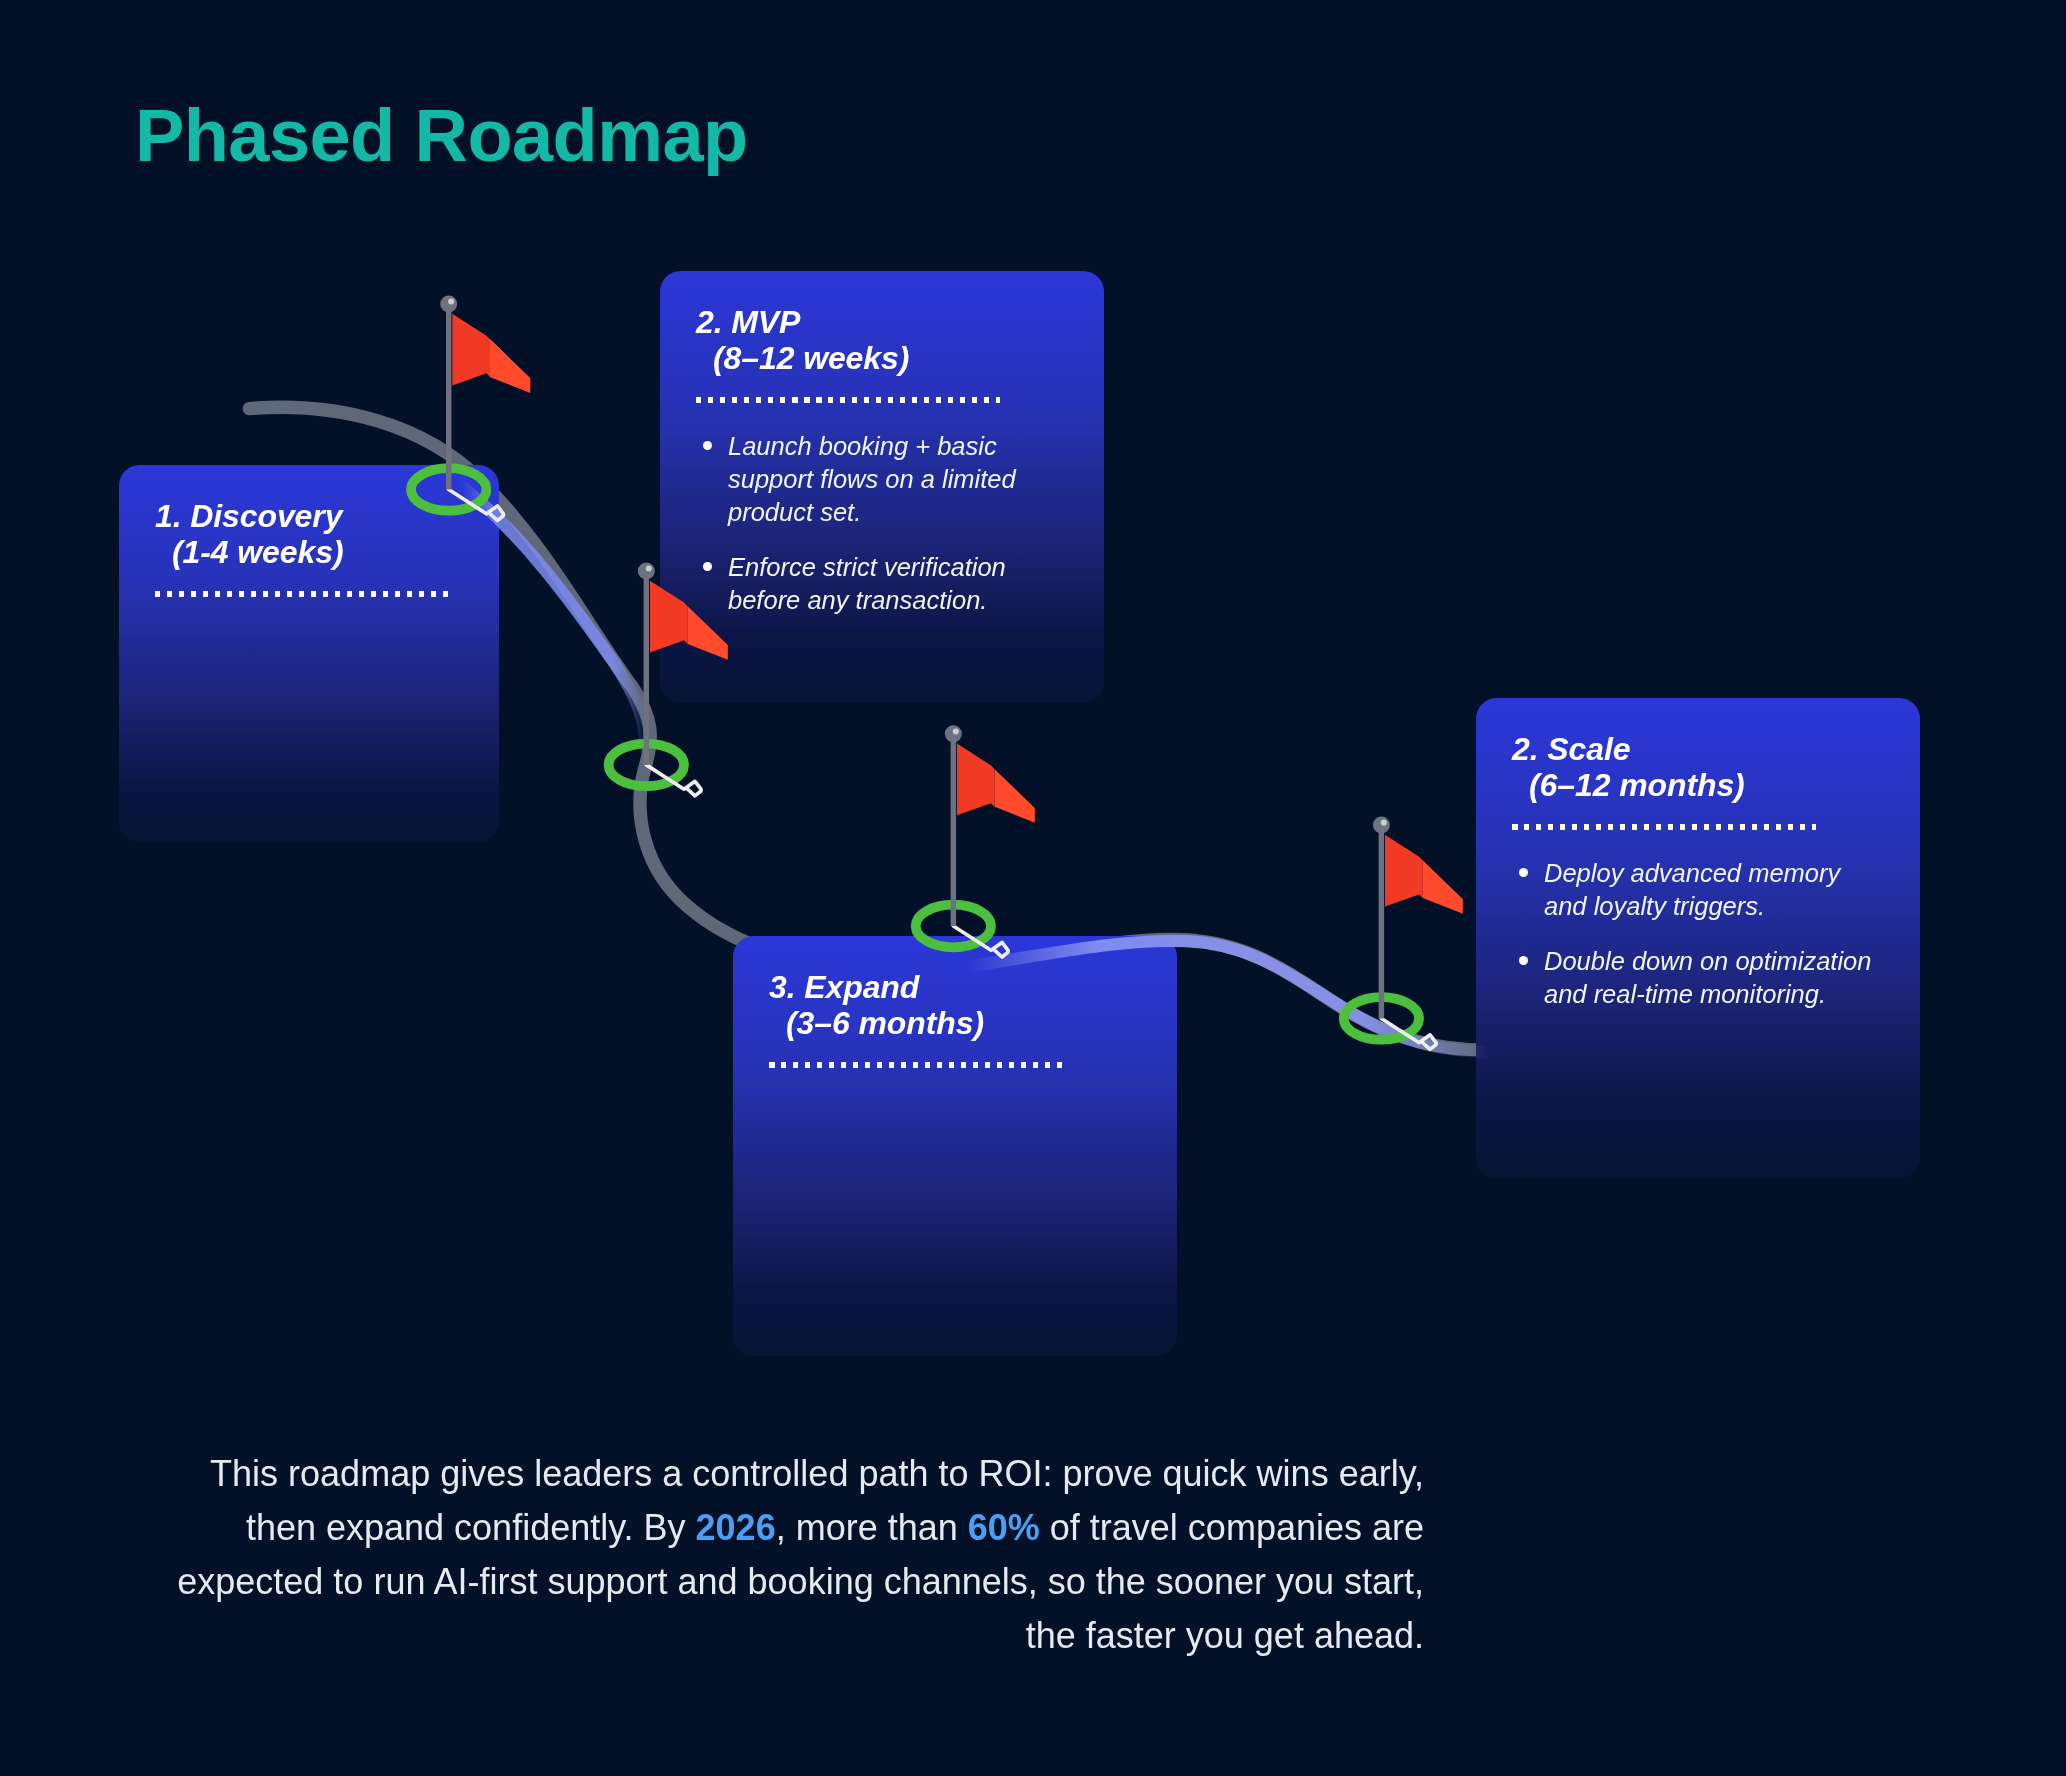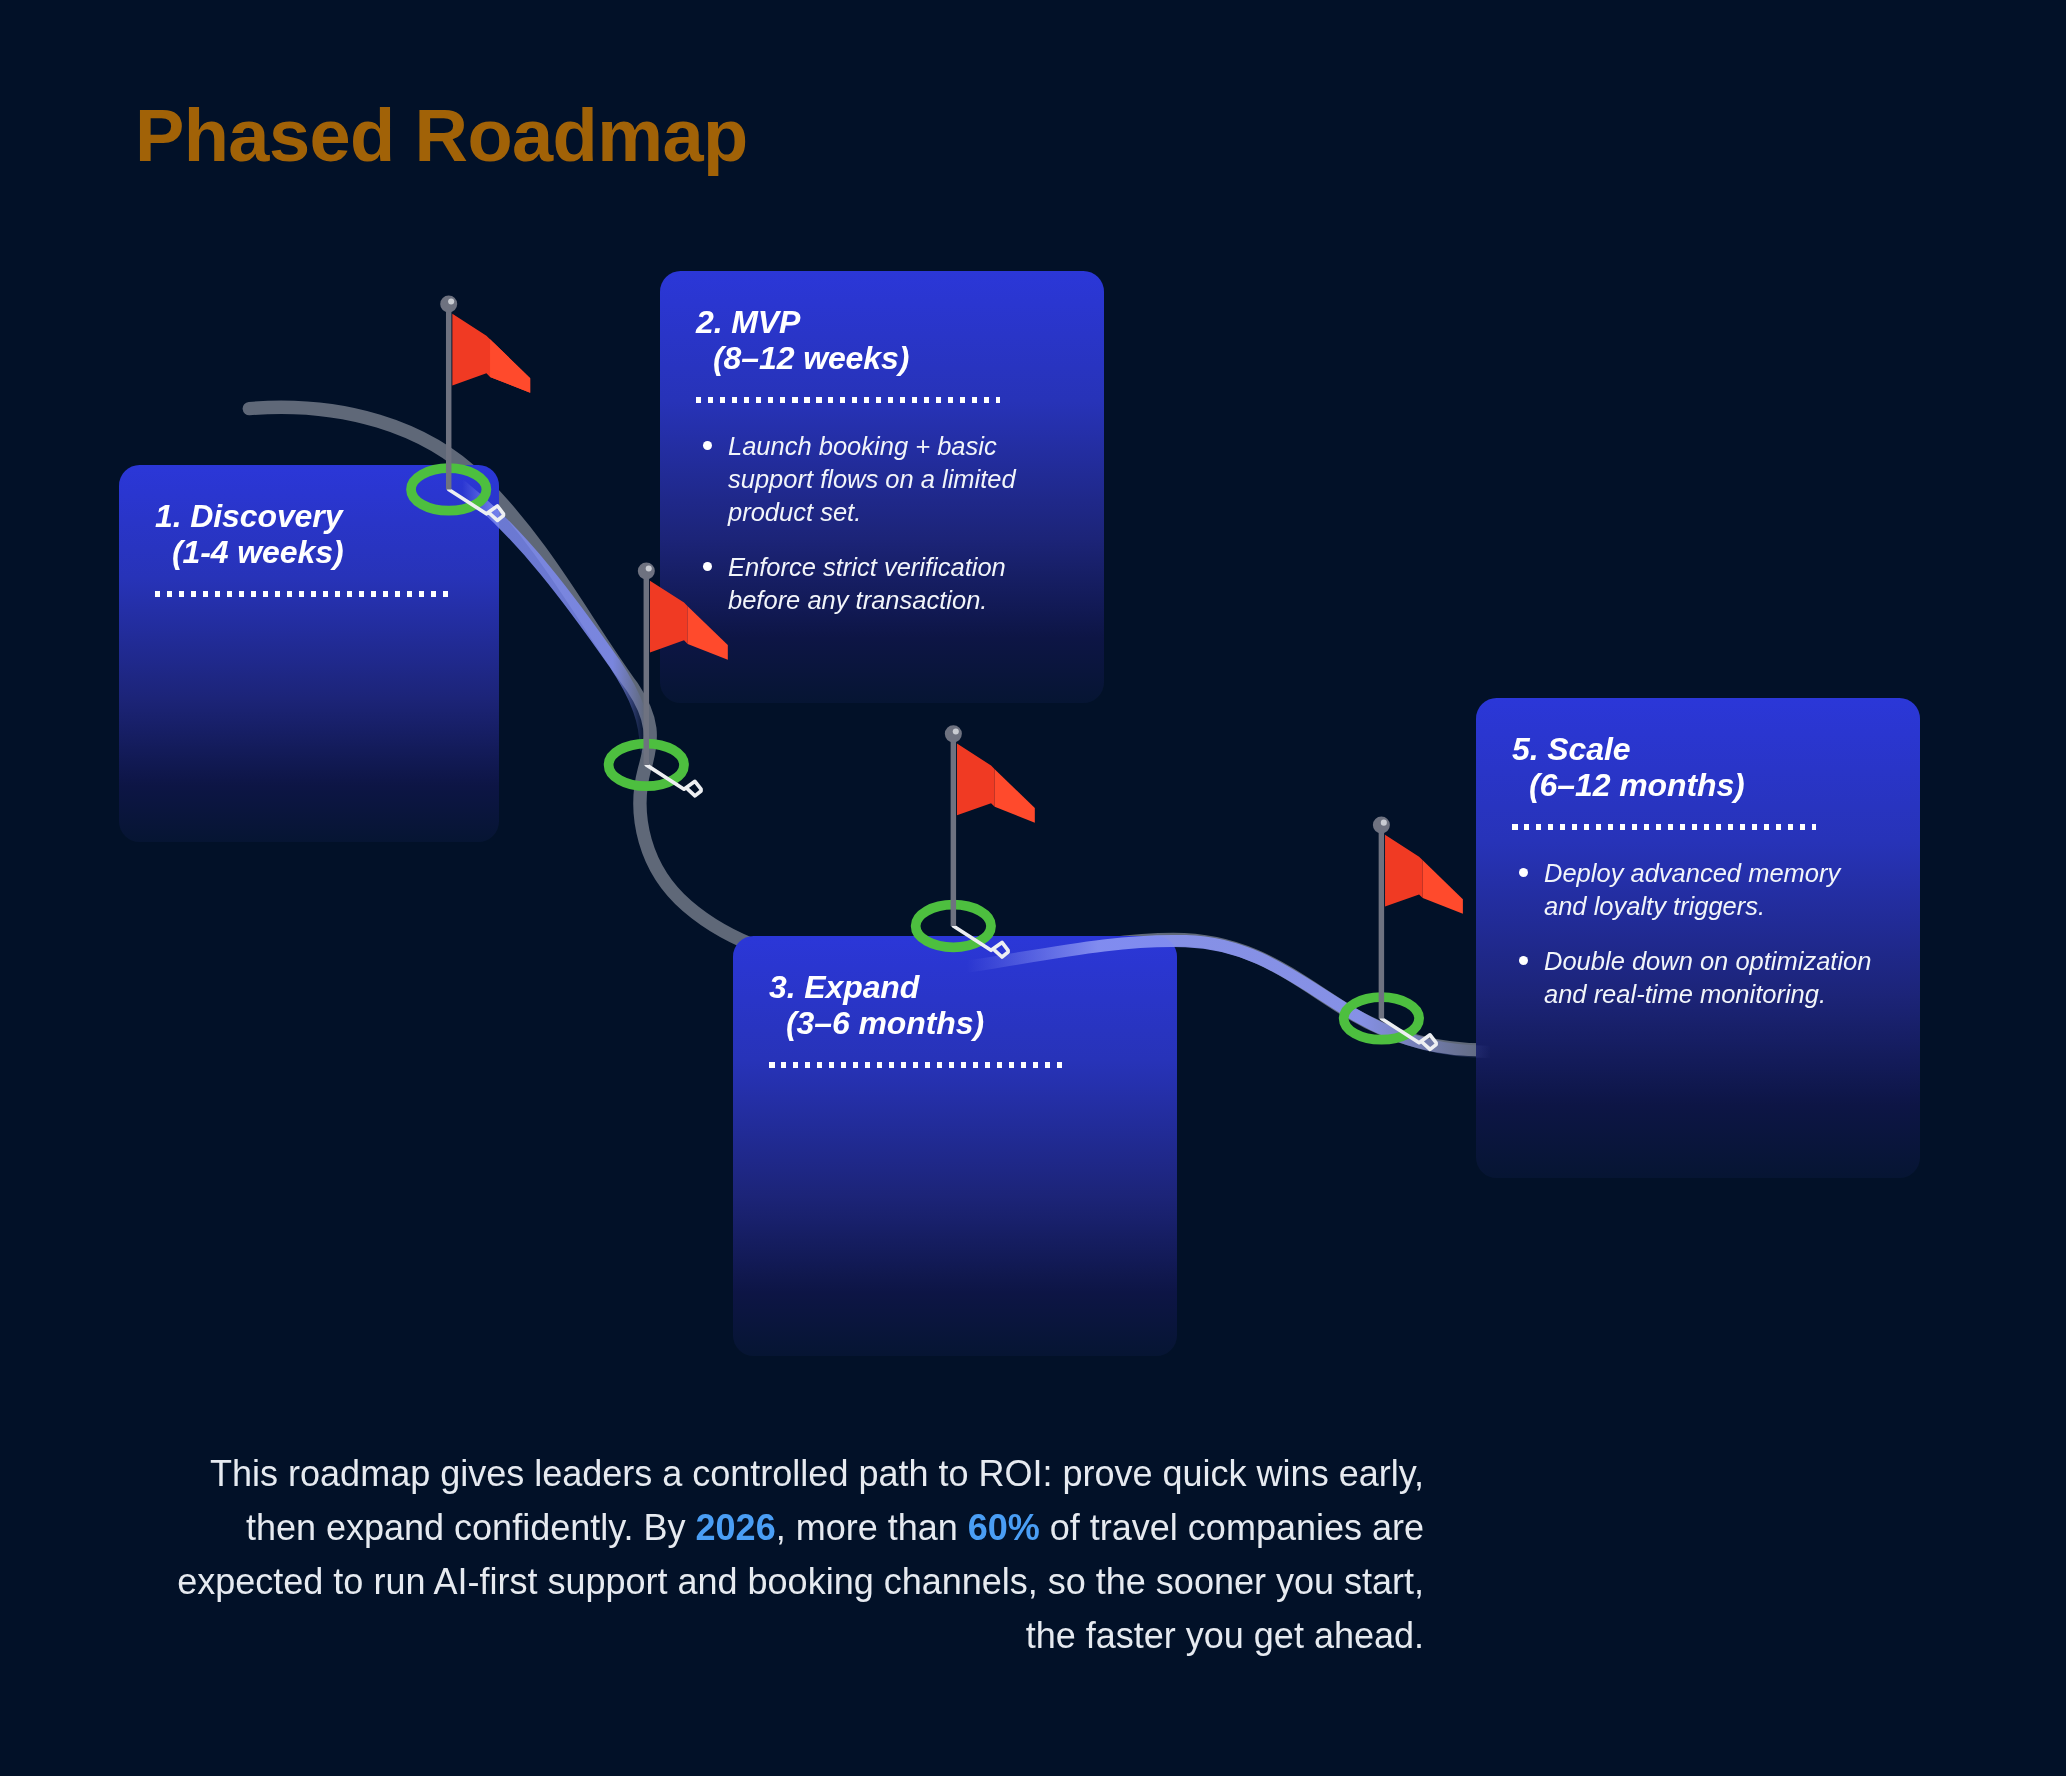--- a/index.html
+++ b/index.html
@@ -7,21 +7,21 @@
     width:2066px; height:1776px;
     background:#021128;
     font-family:"Liberation Sans", sans-serif;
     overflow:hidden;
   }
   #stage { position:relative; width:2066px; height:1776px; }
 
   
   .page-title {
     position:absolute; left:135px; top:97px;
-    font-size:74px; font-weight:bold; color:#a16207;
+    font-size:74px; font-weight:bold; color:#14b8a6;
     letter-spacing:-0.6px; line-height:1.05;
   }
 
   
   .layer { position:absolute; left:0; top:0; width:2066px; height:1776px; }
   .layer-under { z-index:1; }
   .layer-over  { z-index:3; }
   .layer-flags { z-index:4; }
 
   
@@ -110,21 +110,21 @@
   <div class="card" id="card-expand">
     <div class="card-inner">
       <div class="card-h1">3. Expand</div>
       <div class="card-h2">(3–6 months)</div>
       <div class="divider"></div>
     </div>
   </div>
 
   <div class="card" id="card-scale">
     <div class="card-inner">
-      <div class="card-h1">5. Scale</div>
+      <div class="card-h1">2. Scale</div>
       <div class="card-h2">(6–12 months)</div>
       <div class="divider"></div>
       <ul class="bullets">
         <li>Deploy advanced memory and loyalty triggers.</li>
         <li>Double down on optimization and real-time monitoring.</li>
       </ul>
     </div>
   </div>
 
   <svg class="layer layer-over" viewBox="0 0 3398 2921" xmlns="http://www.w3.org/2000/svg">

